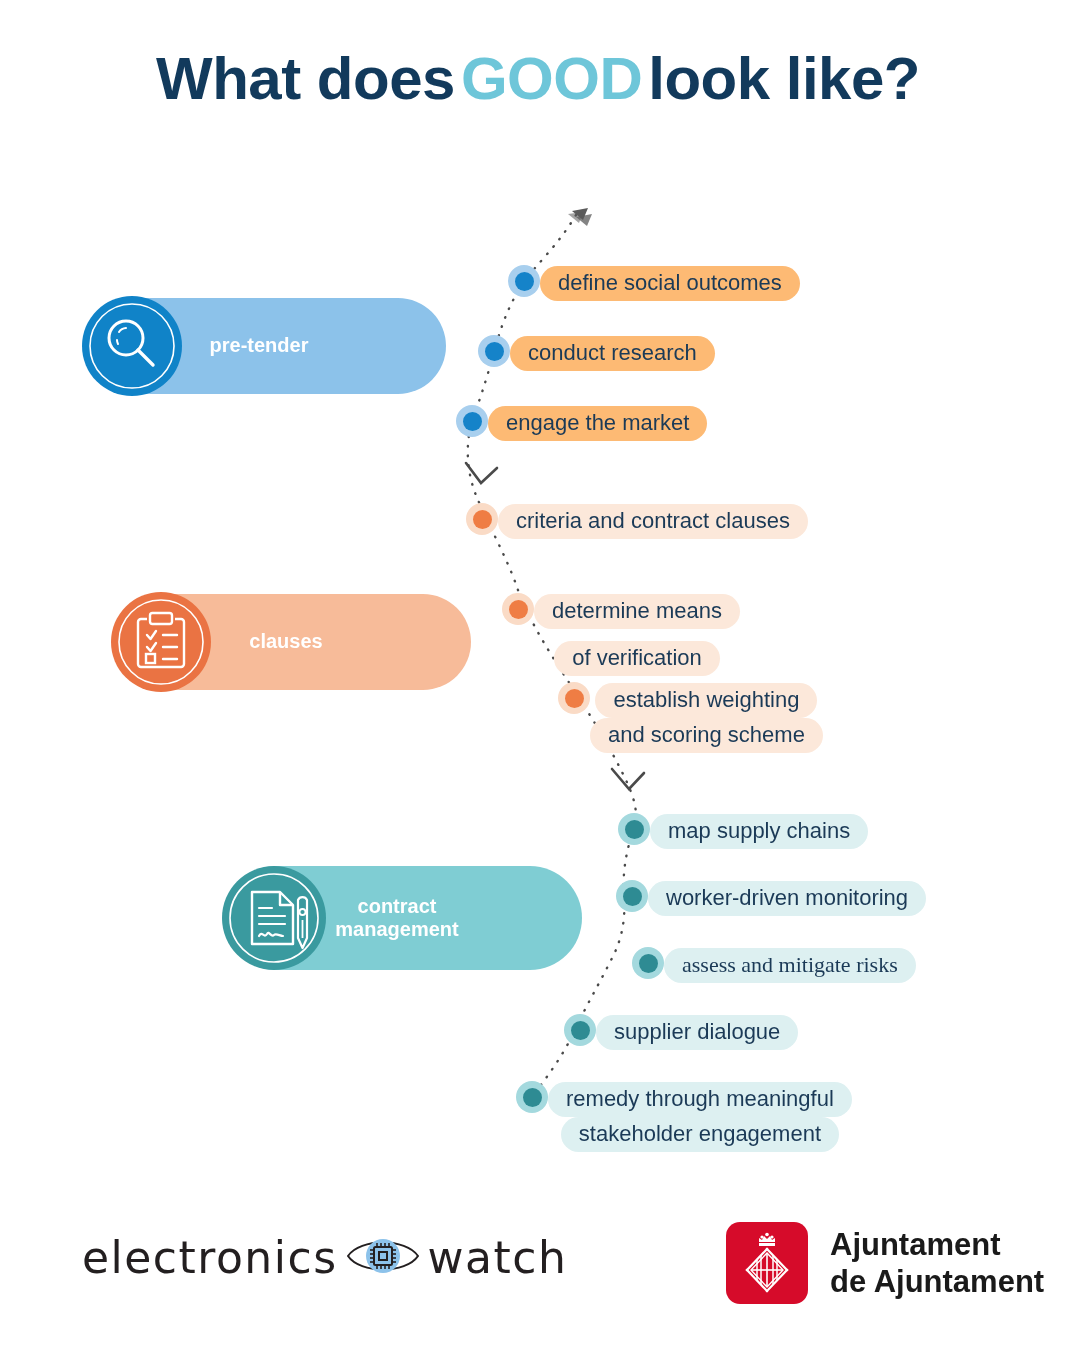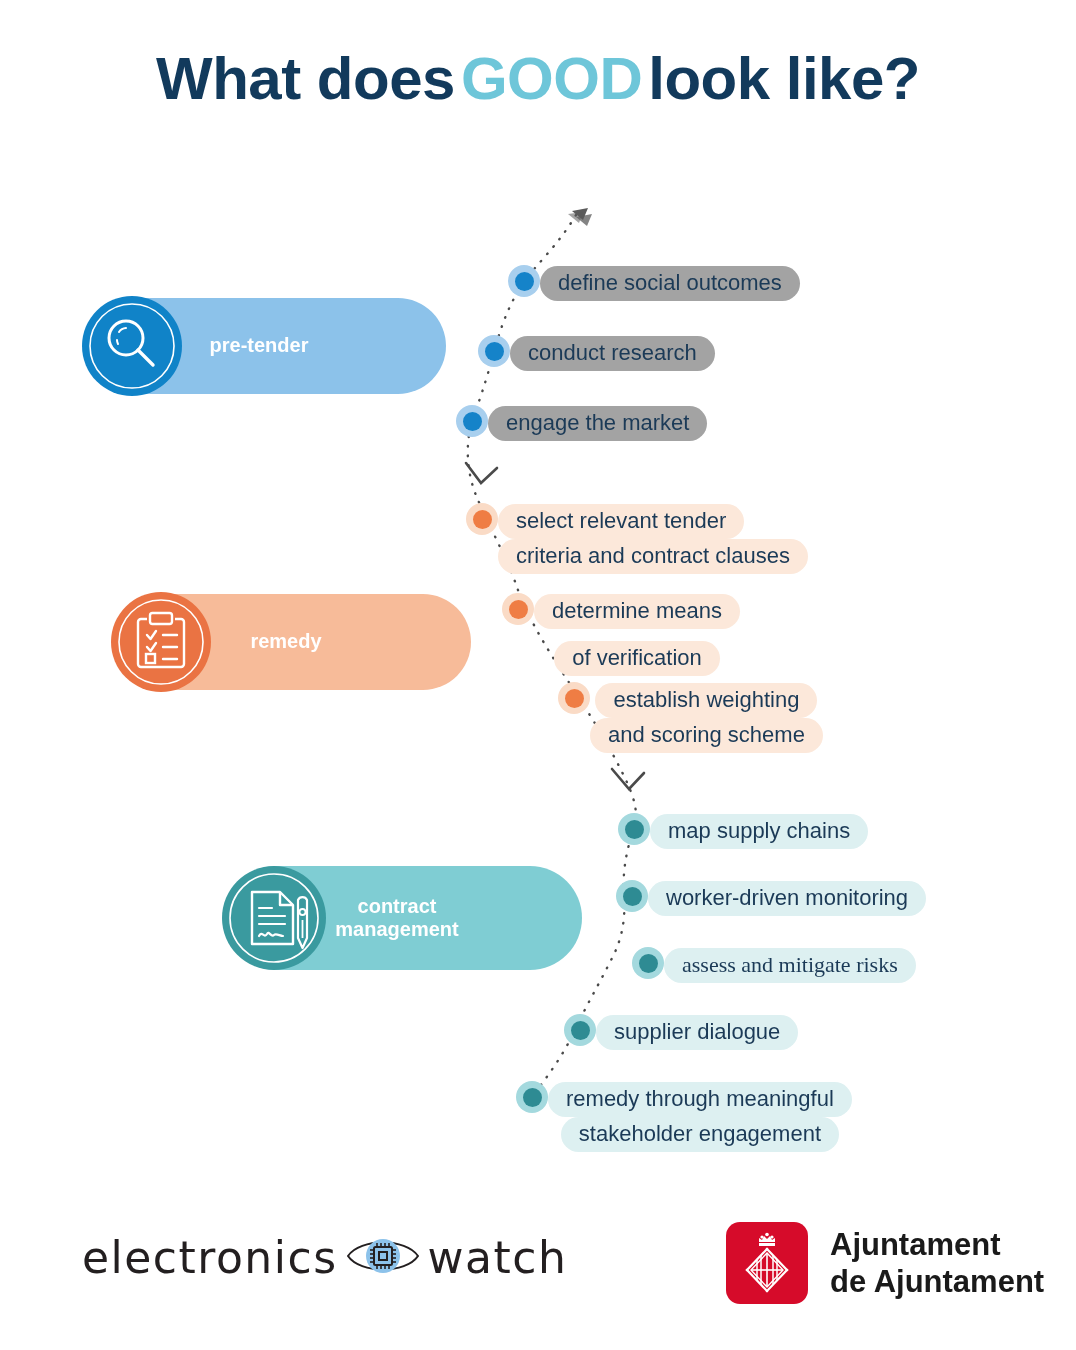--- a/index.html
+++ b/index.html
@@ -140,21 +140,21 @@
     white-space: nowrap;
     border-radius: 999px;
     padding: 3px 18px 4px 18px;
     color: #1b3a57;
     font-weight: normal;
   }
 
   
   .sch-blue .bullet-dot { background: #a8cfee; }
   .sch-blue .core       { background: #1583c9; }
-  .sch-blue .bullet-line{ background: #a3a3a3; }
+  .sch-blue .bullet-line{ background: #fdba74; }
 
   .sch-orange .bullet-dot { background: #fadbc6; }
   .sch-orange .core       { background: #ef7d44; }
   .sch-orange .bullet-line{ background: #fce8da; }
 
   .sch-teal .bullet-dot { background: #a4d9de; }
   .sch-teal .core       { background: #2e8b93; }
   .sch-teal .bullet-line{ background: #ddf0f1; }
 
   
@@ -281,29 +281,28 @@
       <path d="M 36,27 h -6 a 3,3 0 0 0 -3,3 v 42 a 3,3 0 0 0 3,3 h 40 a 3,3 0 0 0 3,-3 v -42 a 3,3 0 0 0 -3,-3 h -6" fill="none" stroke="#ffffff" stroke-width="2.4"></path>
       <rect x="39" y="21" width="22" height="11" rx="2.5" fill="none" stroke="#ffffff" stroke-width="2.4"></rect>
       <path d="M 36,43 l 3.5,4 L 45,39" fill="none" stroke="#ffffff" stroke-width="2.4" stroke-linecap="round" stroke-linejoin="round"></path>
       <line x1="52" y1="43" x2="66" y2="43" stroke="#ffffff" stroke-width="2.4" stroke-linecap="round"></line>
       <path d="M 36,55 l 3.5,4 L 45,51" fill="none" stroke="#ffffff" stroke-width="2.4" stroke-linecap="round" stroke-linejoin="round"></path>
       <line x1="52" y1="55" x2="66" y2="55" stroke="#ffffff" stroke-width="2.4" stroke-linecap="round"></line>
       <rect x="35" y="62" width="9" height="9" fill="none" stroke="#ffffff" stroke-width="2.4"></rect>
       <line x1="52" y1="67" x2="66" y2="67" stroke="#ffffff" stroke-width="2.4" stroke-linecap="round"></line>
     </svg>
   </div>
-  <div class="stage-label">remedy</div>
+  <div class="stage-label">clauses</div>
 </div>
 
 <div class="bullet sch-orange" style="left:470px; top:504px;">
   <div class="bullet-dot" style="width:32px;height:32px;left:-4px;top:-1px;">
     <div class="core" style="width:19px;height:19px;"></div>
   </div>
   <div class="bullet-lines" style="margin-left:28px;">
-    <div class="bullet-line">select relevant tender</div>
     <div class="bullet-line">criteria and contract clauses</div>
   </div>
 </div>
 
 <div class="bullet sch-orange" style="left:506px; top:594px;">
   <div class="bullet-dot" style="width:32px;height:32px;left:-4px;top:-1px;">
     <div class="core" style="width:19px;height:19px;"></div>
   </div>
   <div class="bullet-lines" style="margin-left:28px; align-items:center;gap:12px;">
     <div class="bullet-line">determine means</div>

